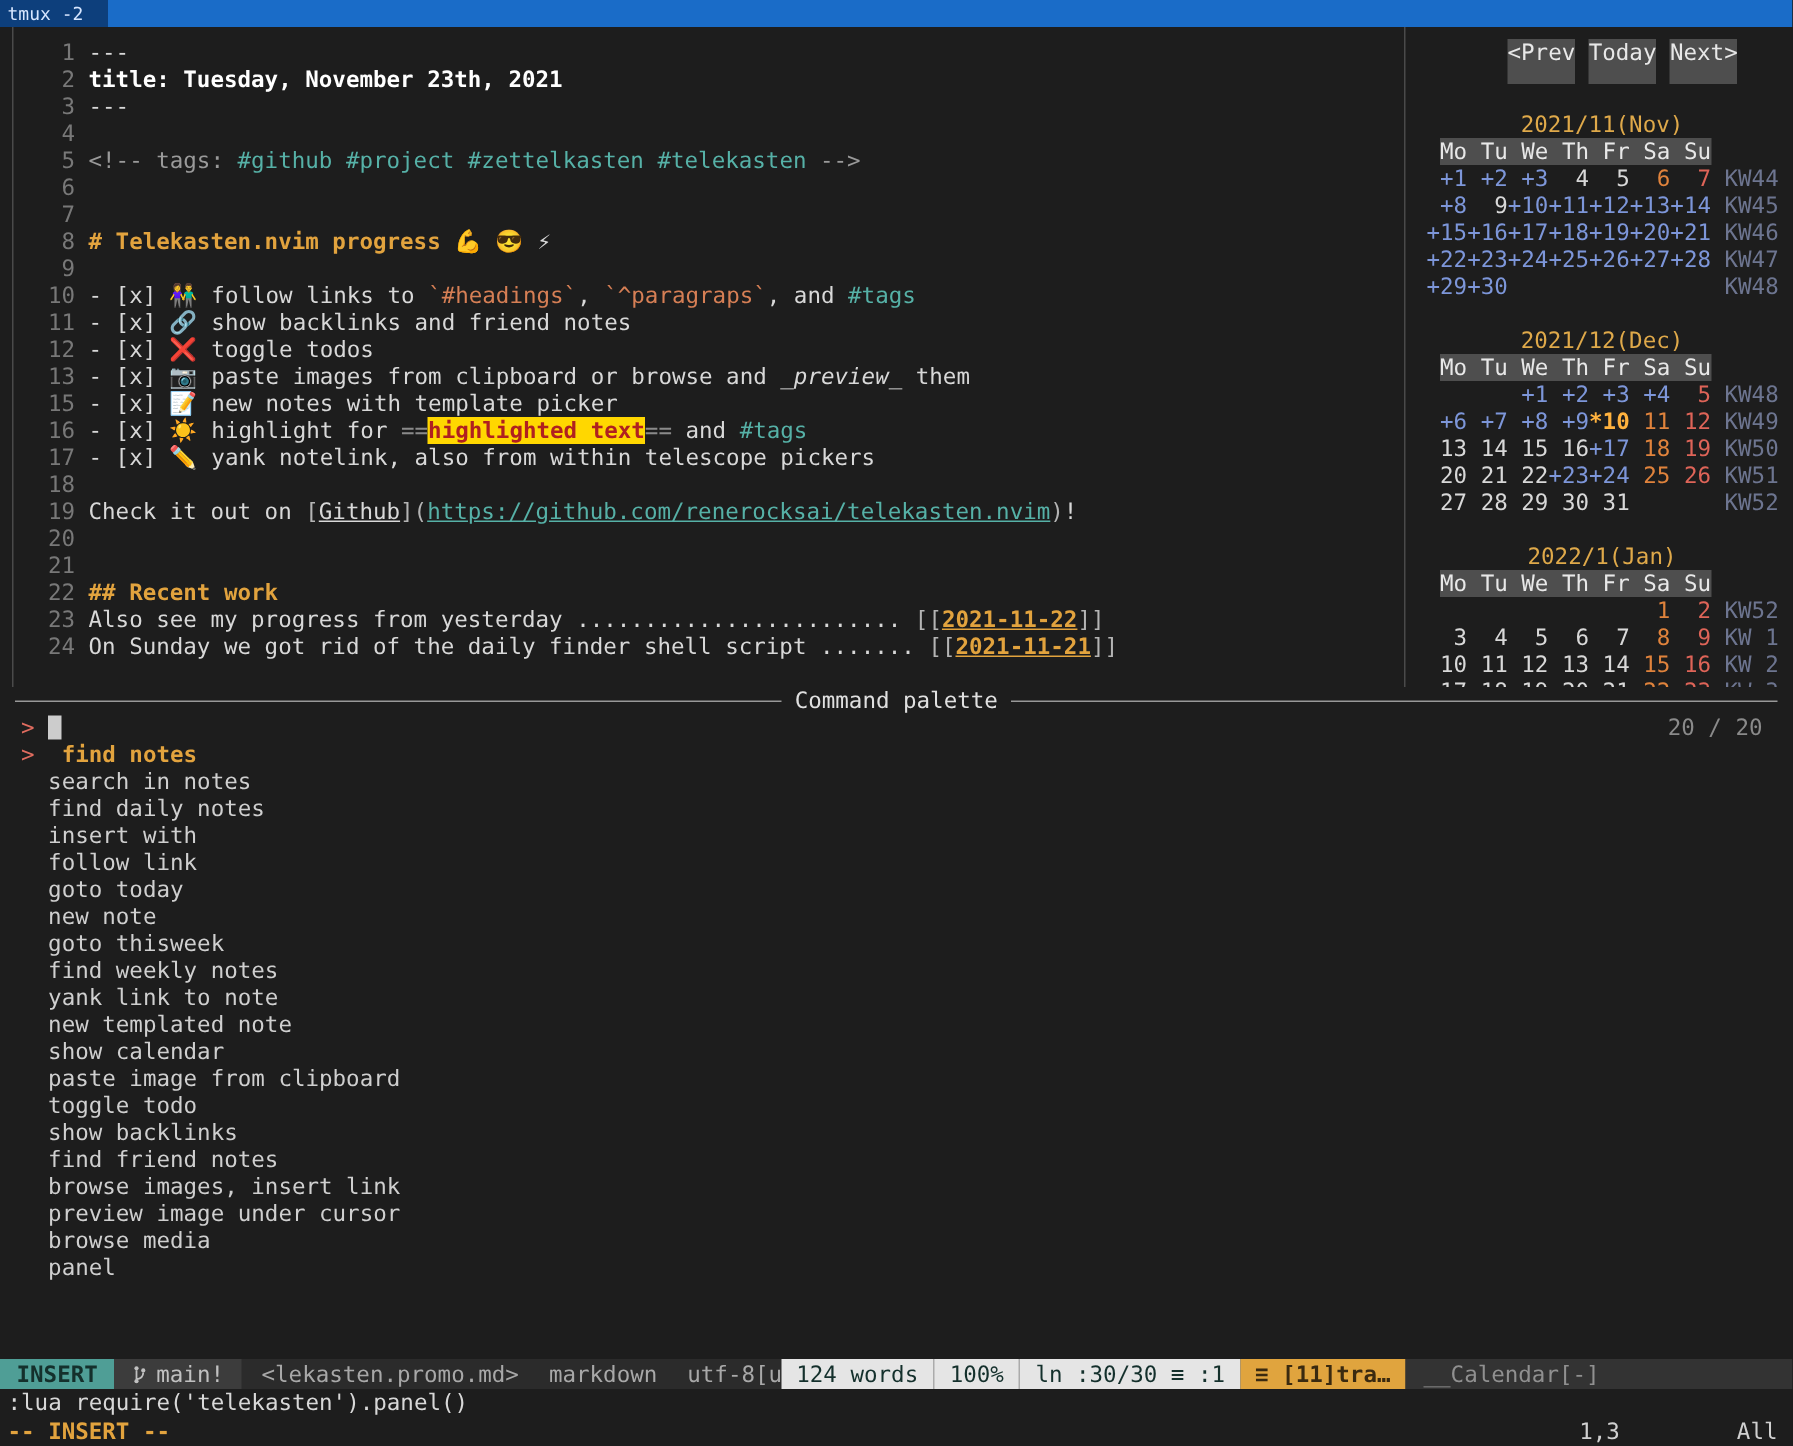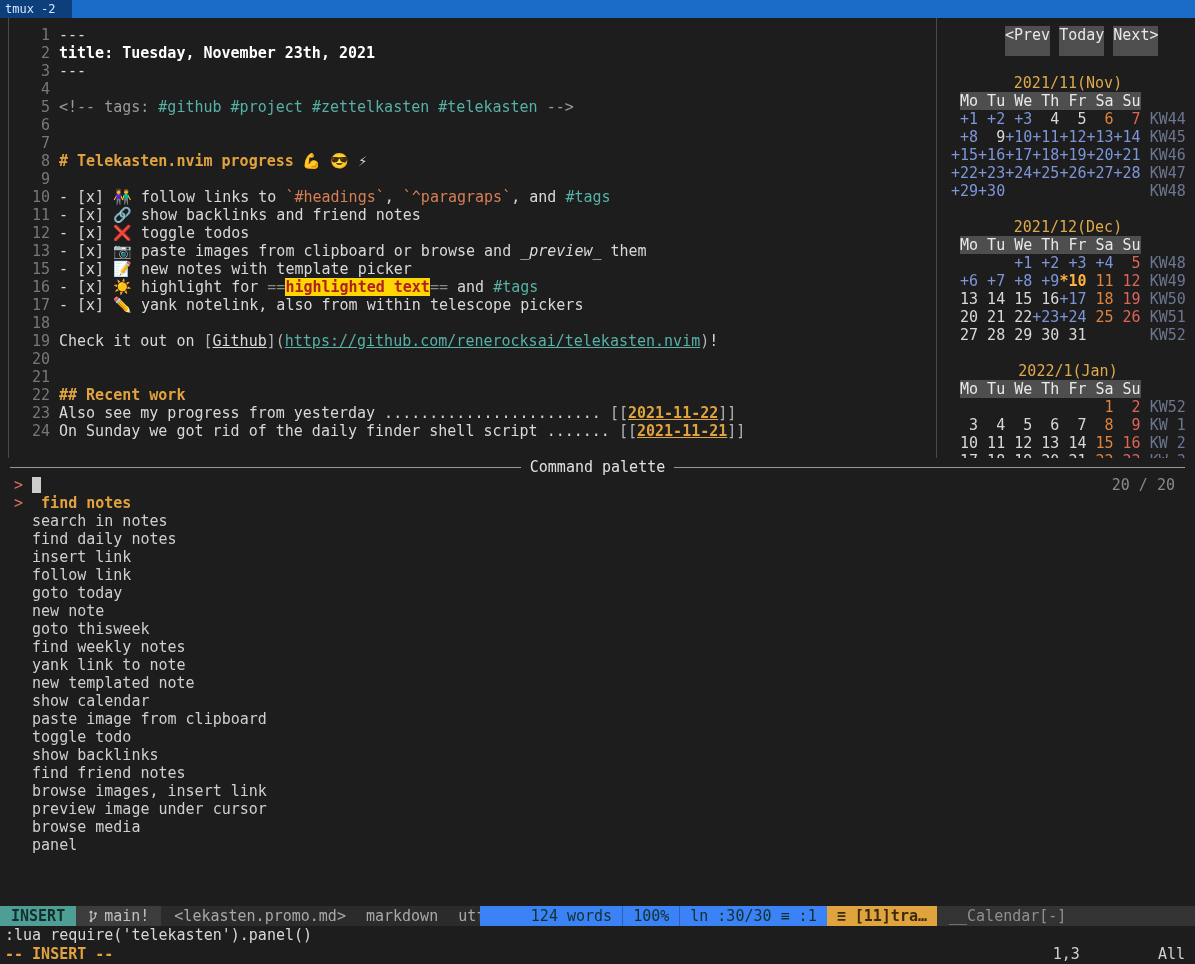--- a/index.html
+++ b/index.html
@@ -56,21 +56,21 @@
   .pcount { margin-left:auto; padding-right:20px; color:#8a8a8a; white-space:pre; }
   .presult { height:18px; line-height:18px; white-space:pre; padding-left:14px; color:#cfcfcf; }
   .rcaret { color:#e06c5f; }
   .rsel { color:#e2a33e; font-weight:bold; }
   .pfill { height:52px; }
   
   .statusline { height:20px; display:flex; align-items:stretch; background:#2b2b2b; white-space:pre; }
   .sl-mode { background:#4f9e96; color:#14302c; font-weight:bold; padding:0 11px; display:flex; align-items:center; }
   .sl-git { background:#3c3c3c; color:#c0c0c0; padding:0 12px; display:flex; align-items:center; gap:6px;text-align:center; }
   .sl-files { flex:1; display:flex; align-items:center; gap:20px; padding-left:13px; color:#a8a8a8; overflow:hidden; }
-  .sl-stats { background:#3b82f6; color:#14302c; display:flex; align-items:center;padding-left:41px; }
+  .sl-stats { background:#e5e5e5; color:#14302c; display:flex; align-items:center; }
   .sl-stats > span { padding:0 10px; display:flex; align-items:center; height:100%; }
   .sl-stats > span + span { border-left:1px solid rgba(0,0,0,0.25); }
   .sl-tabs { background:#e0a43e; color:#3a2a10; font-weight:bold; display:flex; align-items:center; padding:0 10px; }
   .sl-cal { width:258px; background:#333333; color:#909090; display:flex; align-items:center; padding-left:12px; }
   
   .cmdline { height:18px; line-height:18px; padding-left:5px; white-space:pre; color:#d8d8d8; }
   .modeline { height:20px; line-height:20px; display:flex; white-space:pre; }
   .mode-text { color:#e2a33e; font-weight:bold; padding-left:5px; }
   .ruler { margin-left:auto; color:#d0d0d0; }
   .scroll { margin:0 10px 0 78px; color:#d0d0d0; }
@@ -155,21 +155,21 @@
 </div>
 <div class="prompt-row">
   <span class="pcaret">&gt;</span>
   <span class="cursor-block"></span>
   <span class="pcount">20 / 20</span>
 </div>
 <div class="presults">
     <div class="presult"><span class="rcaret">&gt;</span><span class="rsel">  find notes</span></div>
     <div class="presult">  search in notes</div>
     <div class="presult">  find daily notes</div>
-    <div class="presult">  insert link</div>
+    <div class="presult">  insert with</div>
     <div class="presult">  follow link</div>
     <div class="presult">  goto today</div>
     <div class="presult">  new note</div>
     <div class="presult">  goto thisweek</div>
     <div class="presult">  find weekly notes</div>
     <div class="presult">  yank link to note</div>
     <div class="presult">  new templated note</div>
     <div class="presult">  show calendar</div>
     <div class="presult">  paste image from clipboard</div>
     <div class="presult">  toggle todo</div>

